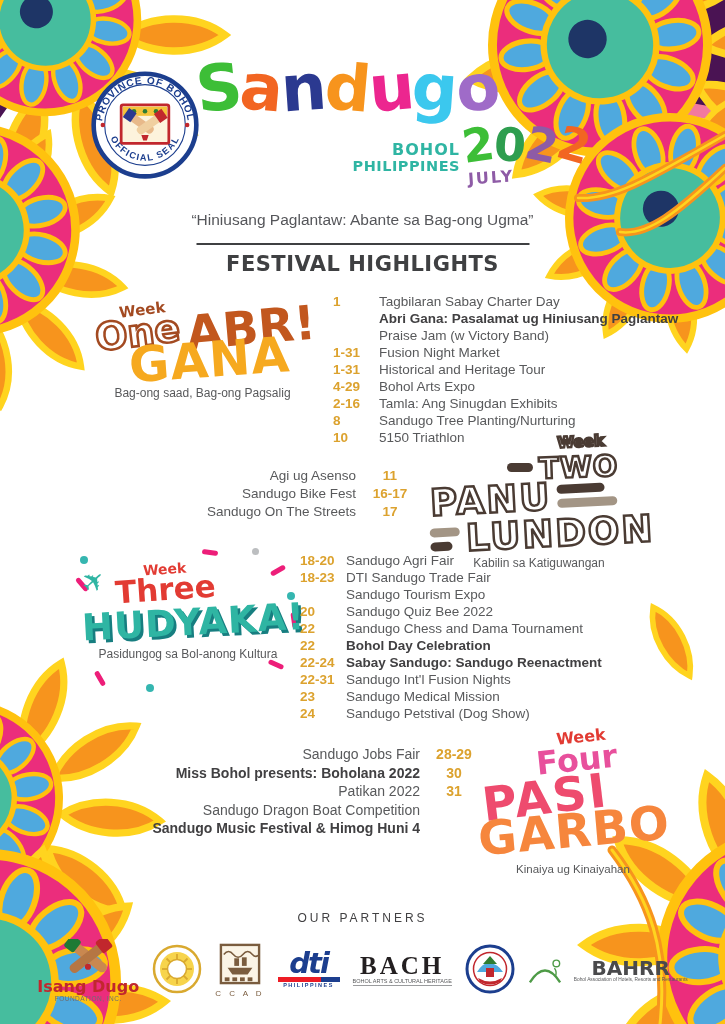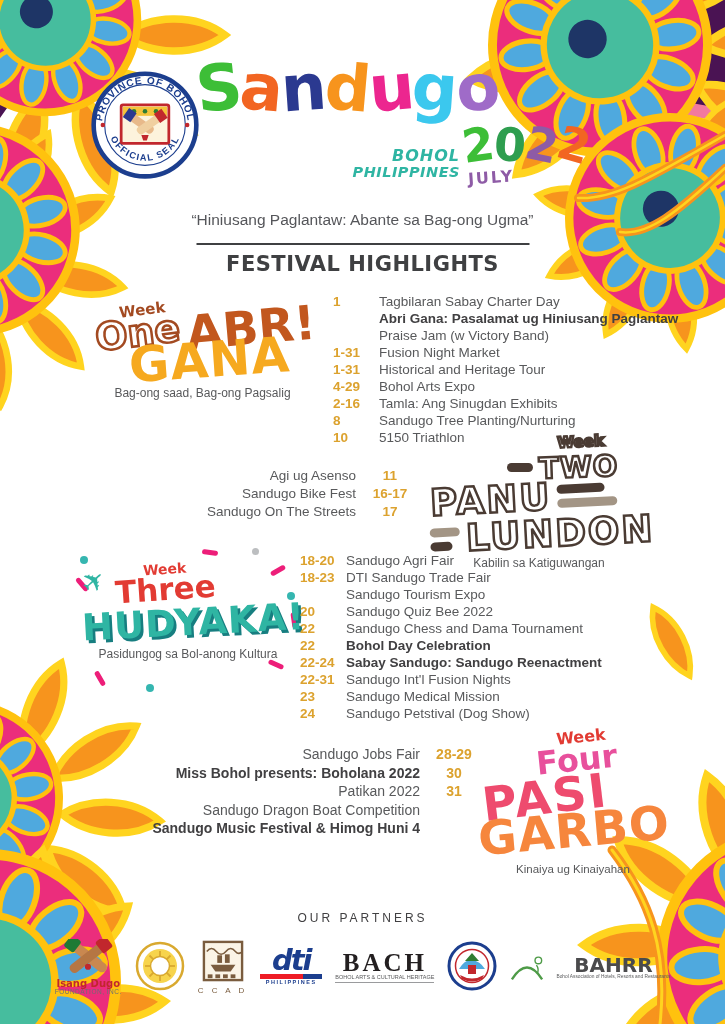--- a/index.html
+++ b/index.html
@@ -7,21 +7,21 @@
           font-family:"Liberation Sans",sans-serif;}
   .layer{position:absolute;z-index:1;}
   #decor{position:absolute;left:0;top:0;z-index:0;}
 
   
   .seal{left:90px;top:70px;width:110px;height:110px;z-index:2;}
   .sandugo{left:196px;top:56px;display:flex;}
   .sandugo span{display:inline-block;font-family:"DejaVu Sans",sans-serif;font-weight:800;
                 font-size:64px;line-height:1;letter-spacing:-2px;}
   .subword{color:#2FB5A3;font-family:"DejaVu Sans",sans-serif;font-weight:800;text-align:right;line-height:1.05;}
-  .country{left:330px;top:148px;width:130px;font-style:italic;}
+  .country{left:330px;top:142px;width:130px;}
   .country .l1{font-size:16px;letter-spacing:1px;color:#2FB5A3;font-weight:800;font-family:"DejaVu Sans",sans-serif;}
   .country .l2{font-size:14.5px;letter-spacing:.5px;color:#2FB5A3;font-weight:800;font-family:"DejaVu Sans",sans-serif;}
   .year{left:462px;top:122px;display:flex;}
   .year span{display:inline-block;font-family:"DejaVu Sans",sans-serif;font-weight:800;font-size:46px;line-height:1;}
   .month{left:468px;top:168px;font-family:"DejaVu Sans",sans-serif;font-weight:800;font-size:16px;
          letter-spacing:2px;color:#8E5BA6;transform:rotate(-4deg);}
   .tagline{left:0;top:211px;width:100%;text-align:center;font-size:15.5px;color:#55565A;}
   .divider{left:50%;top:243px;width:333px;height:1.5px;background:#3F4042;transform:translateX(-50%);}
   .sec-title{left:0;top:252px;width:100%;text-align:center;font-size:21px;font-weight:bold;
              color:#3F4042;letter-spacing:.5px;font-family:"DejaVu Sans",sans-serif;}
@@ -96,21 +96,21 @@
   .w4garbo{color:#F6863D;font-weight:800;font-size:47px;line-height:.9;margin-top:-6px;
            transform:rotate(-5deg);letter-spacing:1px;}
   .wk4 .wksub{margin-top:10px;font-size:11.5px;}
 
   
   .partners-title{left:0;top:911px;width:100%;text-align:center;font-size:12px;letter-spacing:3px;
                   color:#414042;z-index:2;}
   .partners{left:0;top:930px;width:100%;display:flex;justify-content:center;align-items:center;
             gap:13px;z-index:2;}
   .plogo{text-align:center;line-height:1.05;margin-top:9px;}
-  .pl-line1{color:#C1272D;font-weight:800;font-size:10px;font-family:"DejaVu Sans",sans-serif;}
+  .pl-line1{color:#C1272D;font-weight:800;font-size:16px;font-family:"DejaVu Sans",sans-serif;}
   .pl-line2{color:#6D6E71;font-size:6.5px;letter-spacing:.5px;}
   .dti-word{font-style:italic;font-weight:800;font-size:29px;line-height:.8;color:#1C3E8E;
             letter-spacing:-2px;font-family:"DejaVu Sans",sans-serif;}
   .dti-bar{height:5px;background:linear-gradient(to right,#EE1C25 70%,#1C3E8E 70%);margin:2px 0 1px;}
   .dti-sub{font-size:5.5px;letter-spacing:1.5px;color:#1C3E8E;font-weight:bold;}
   .bach-word{font-weight:800;font-size:25px;line-height:.9;color:#231F20;letter-spacing:3px;
              font-family:Liberation Serif, serif;}
   .bach-sub{font-size:5.5px;color:#58595B;border-bottom:.5px solid #9a9b9d;padding-bottom:1px;margin-top:1px;}
   .ccad-word{font-size:8px;color:#7A5C3E;letter-spacing:3px;margin-top:1px;}
   .bahrr{display:flex;align-items:center;gap:12px;}

